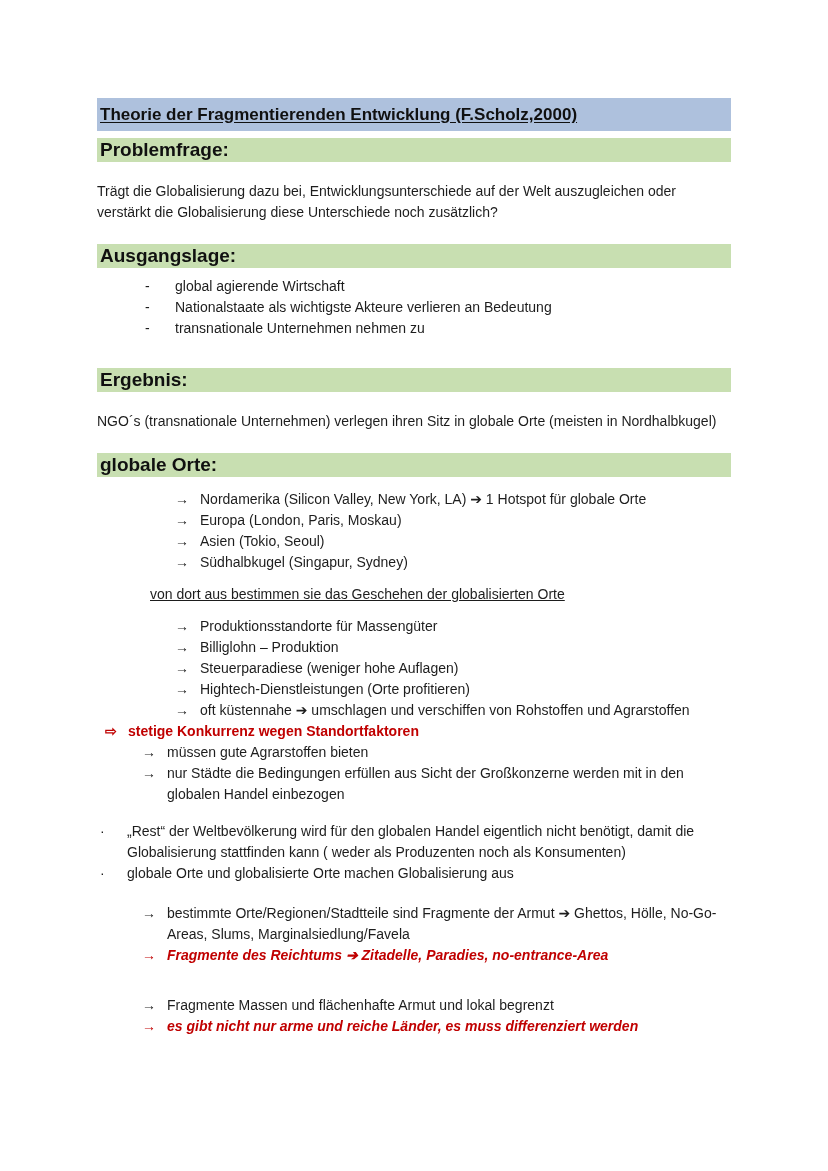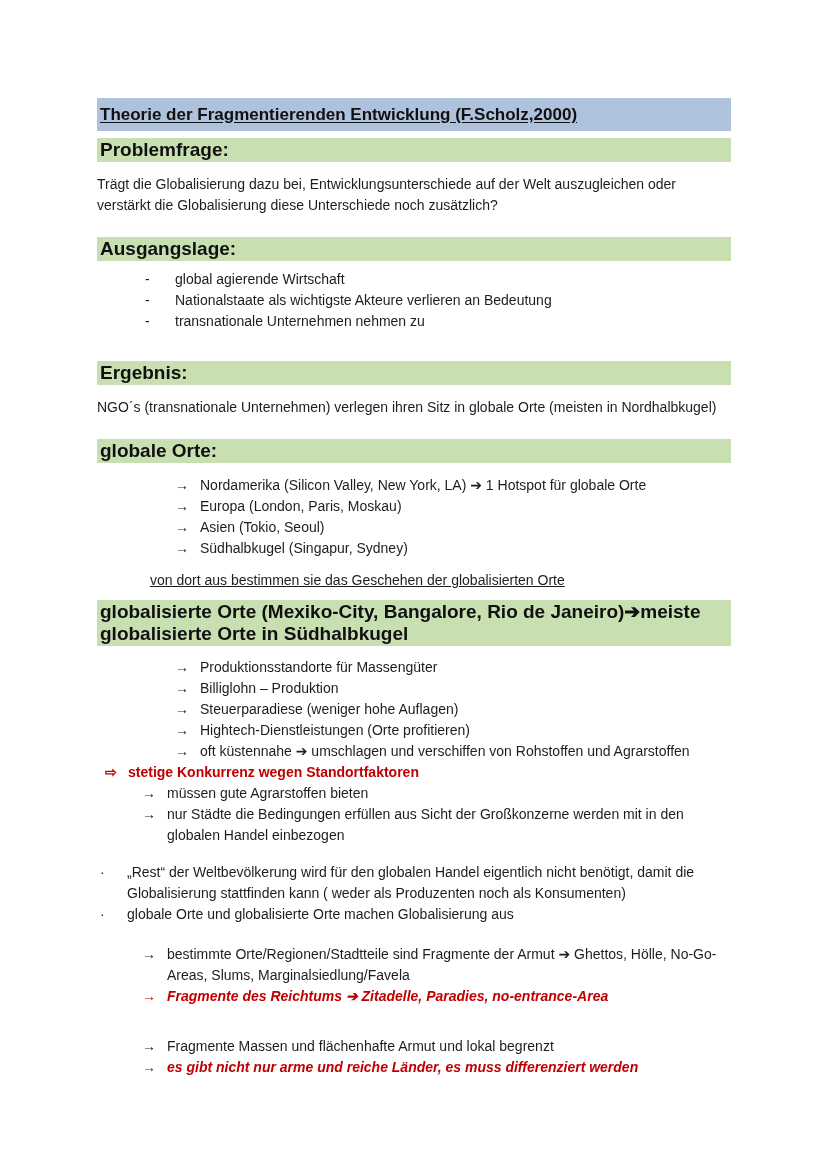--- a/index.html
+++ b/index.html
@@ -23,21 +23,21 @@
     text-decoration:underline;text-underline-offset:2px;line-height:20px;
   }
 
   .sec-head{
     background:var(--heading_bg);
     padding:1px 3px;box-sizing:border-box;
     font-weight:bold;color:#101010;
     font-size:19px;line-height:22px;min-height:23px;
   }
 
-  .p{margin:12px 0 0 0;}
+  .p{margin:19px 0 0 0;}
   .note{margin:11px 0 0 53px;text-decoration:underline;}
 
   .li{display:flex;align-items:flex-start;}
   .li .mk{flex:0 0 auto;display:inline-block;}
   .li .tx{flex:1 1 auto;}
 
   
   .dash-list{margin:8px 0 0 48px;}
   .dash-list .mk{width:30px;}
   
@@ -108,21 +108,20 @@
         <span class="mk">→</span>
         <span class="tx">Asien (Tokio, Seoul)</span>
       </div>
       <div class="li">
         <span class="mk">→</span>
         <span class="tx">Südhalbkugel (Singapur, Sydney)</span>
       </div>
     </div>
     <p class="note">von dort aus bestimmen sie das Geschehen der globalisierten Orte</p>
 
-    <div class="sec-head mt9">globalisierte Orte (Mexiko-City, Bangalore, Rio de Janeiro)➔meiste globalisierte Orte in Südhalbkugel</div>
     <div class="arrow-list" style="margin-top:11px;">
       <div class="li">
         <span class="mk">→</span>
         <span class="tx">Produktionsstandorte für Massengüter</span>
       </div>
       <div class="li">
         <span class="mk">→</span>
         <span class="tx">Billiglohn – Produktion</span>
       </div>
       <div class="li">

